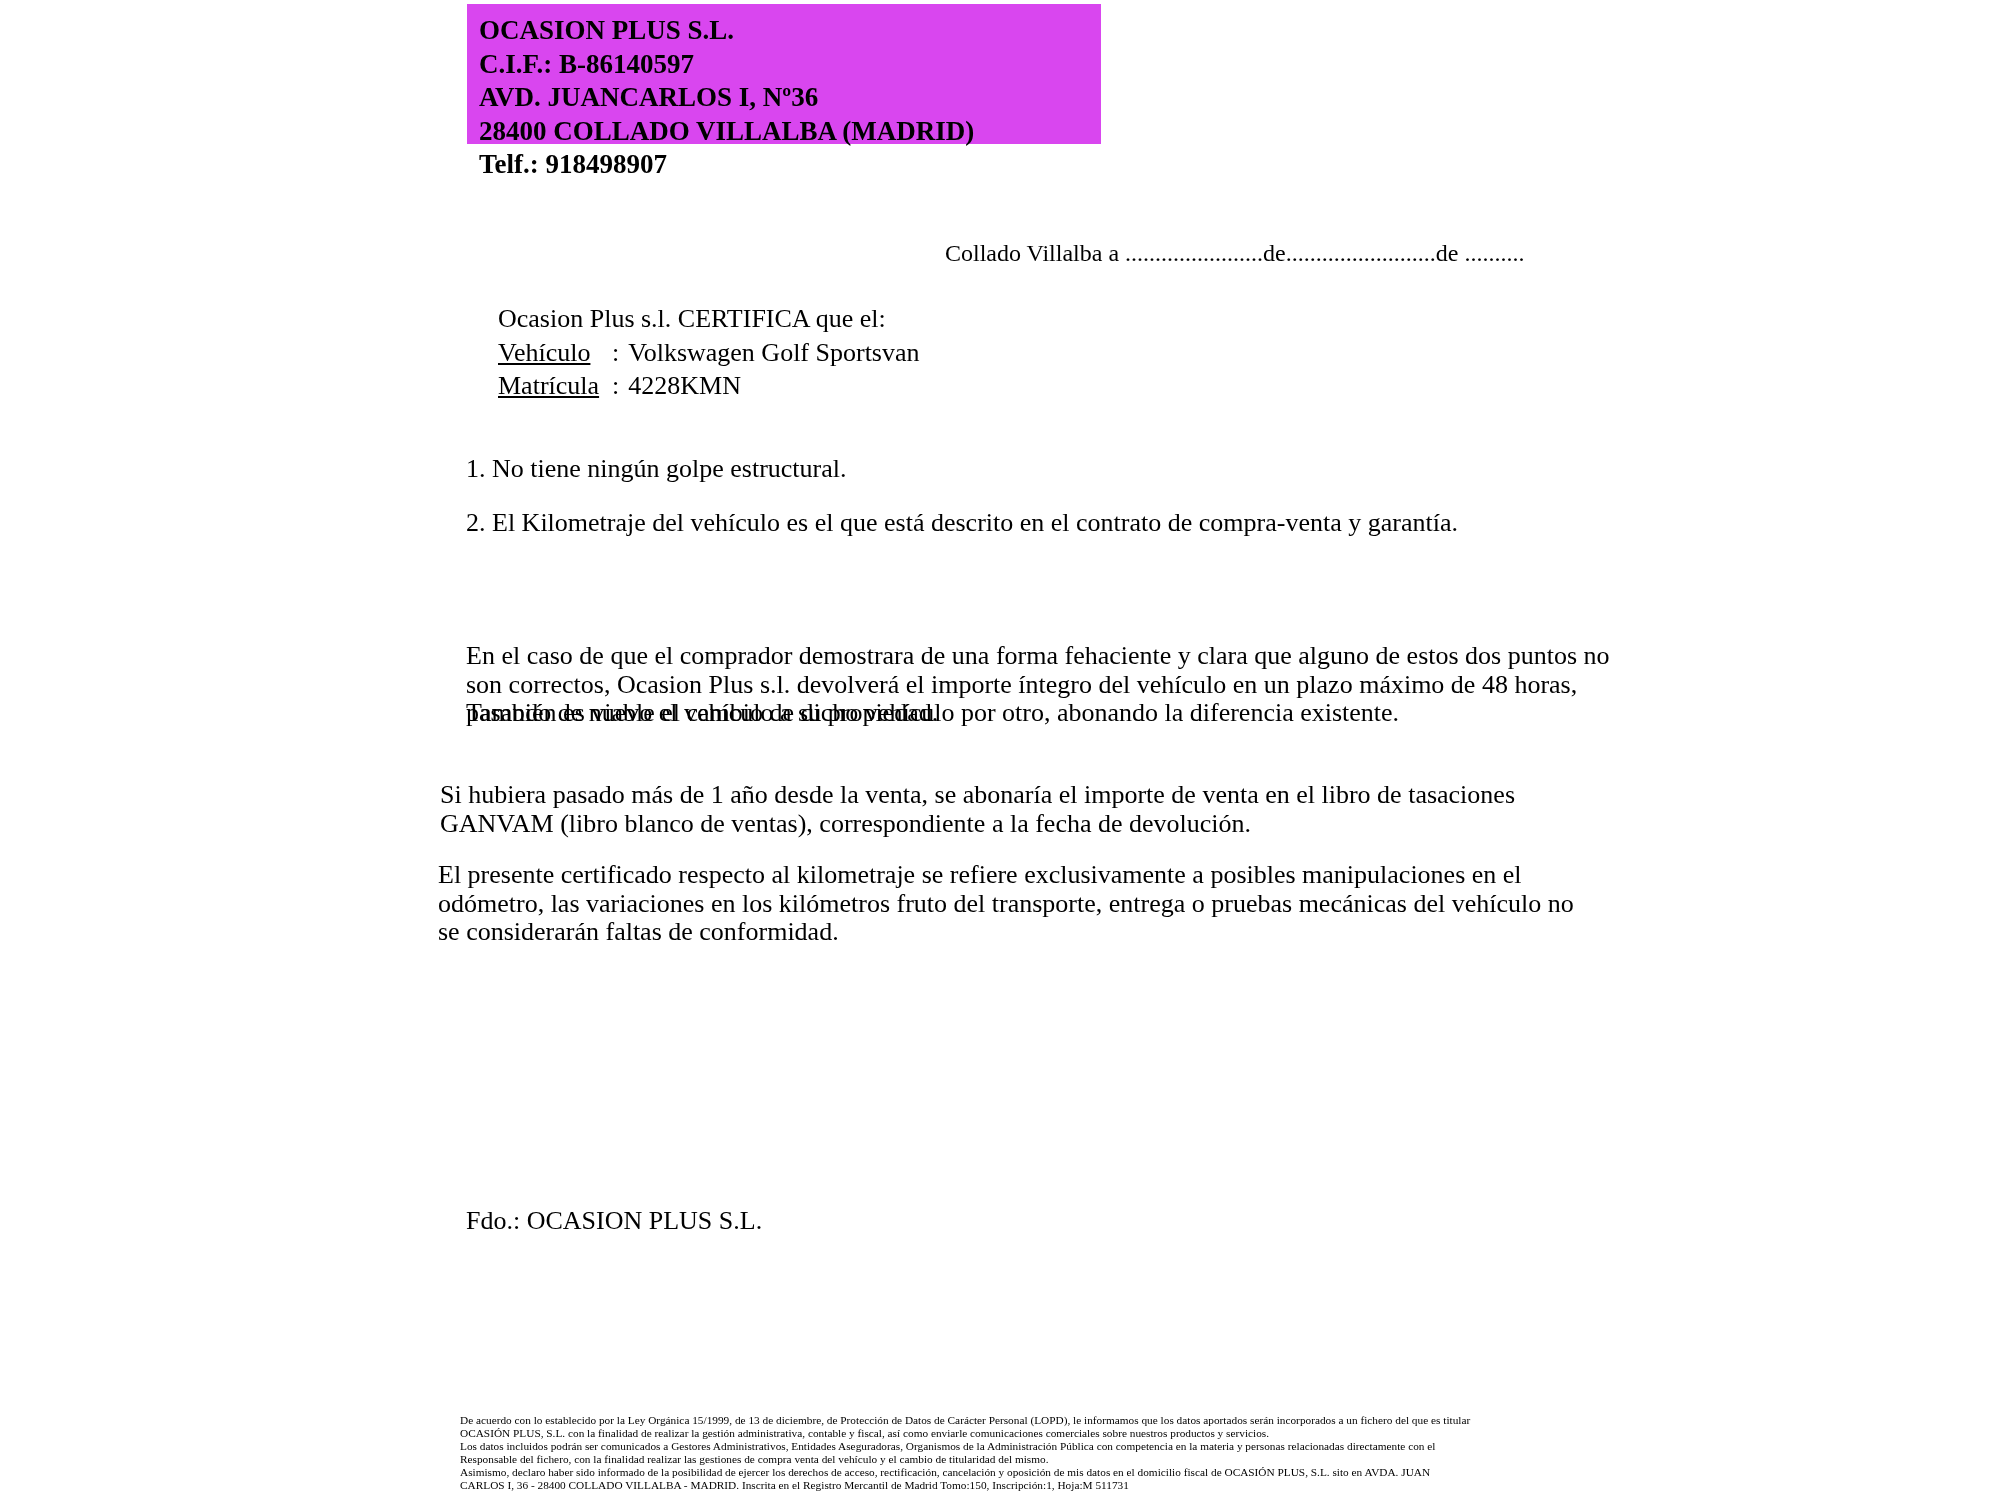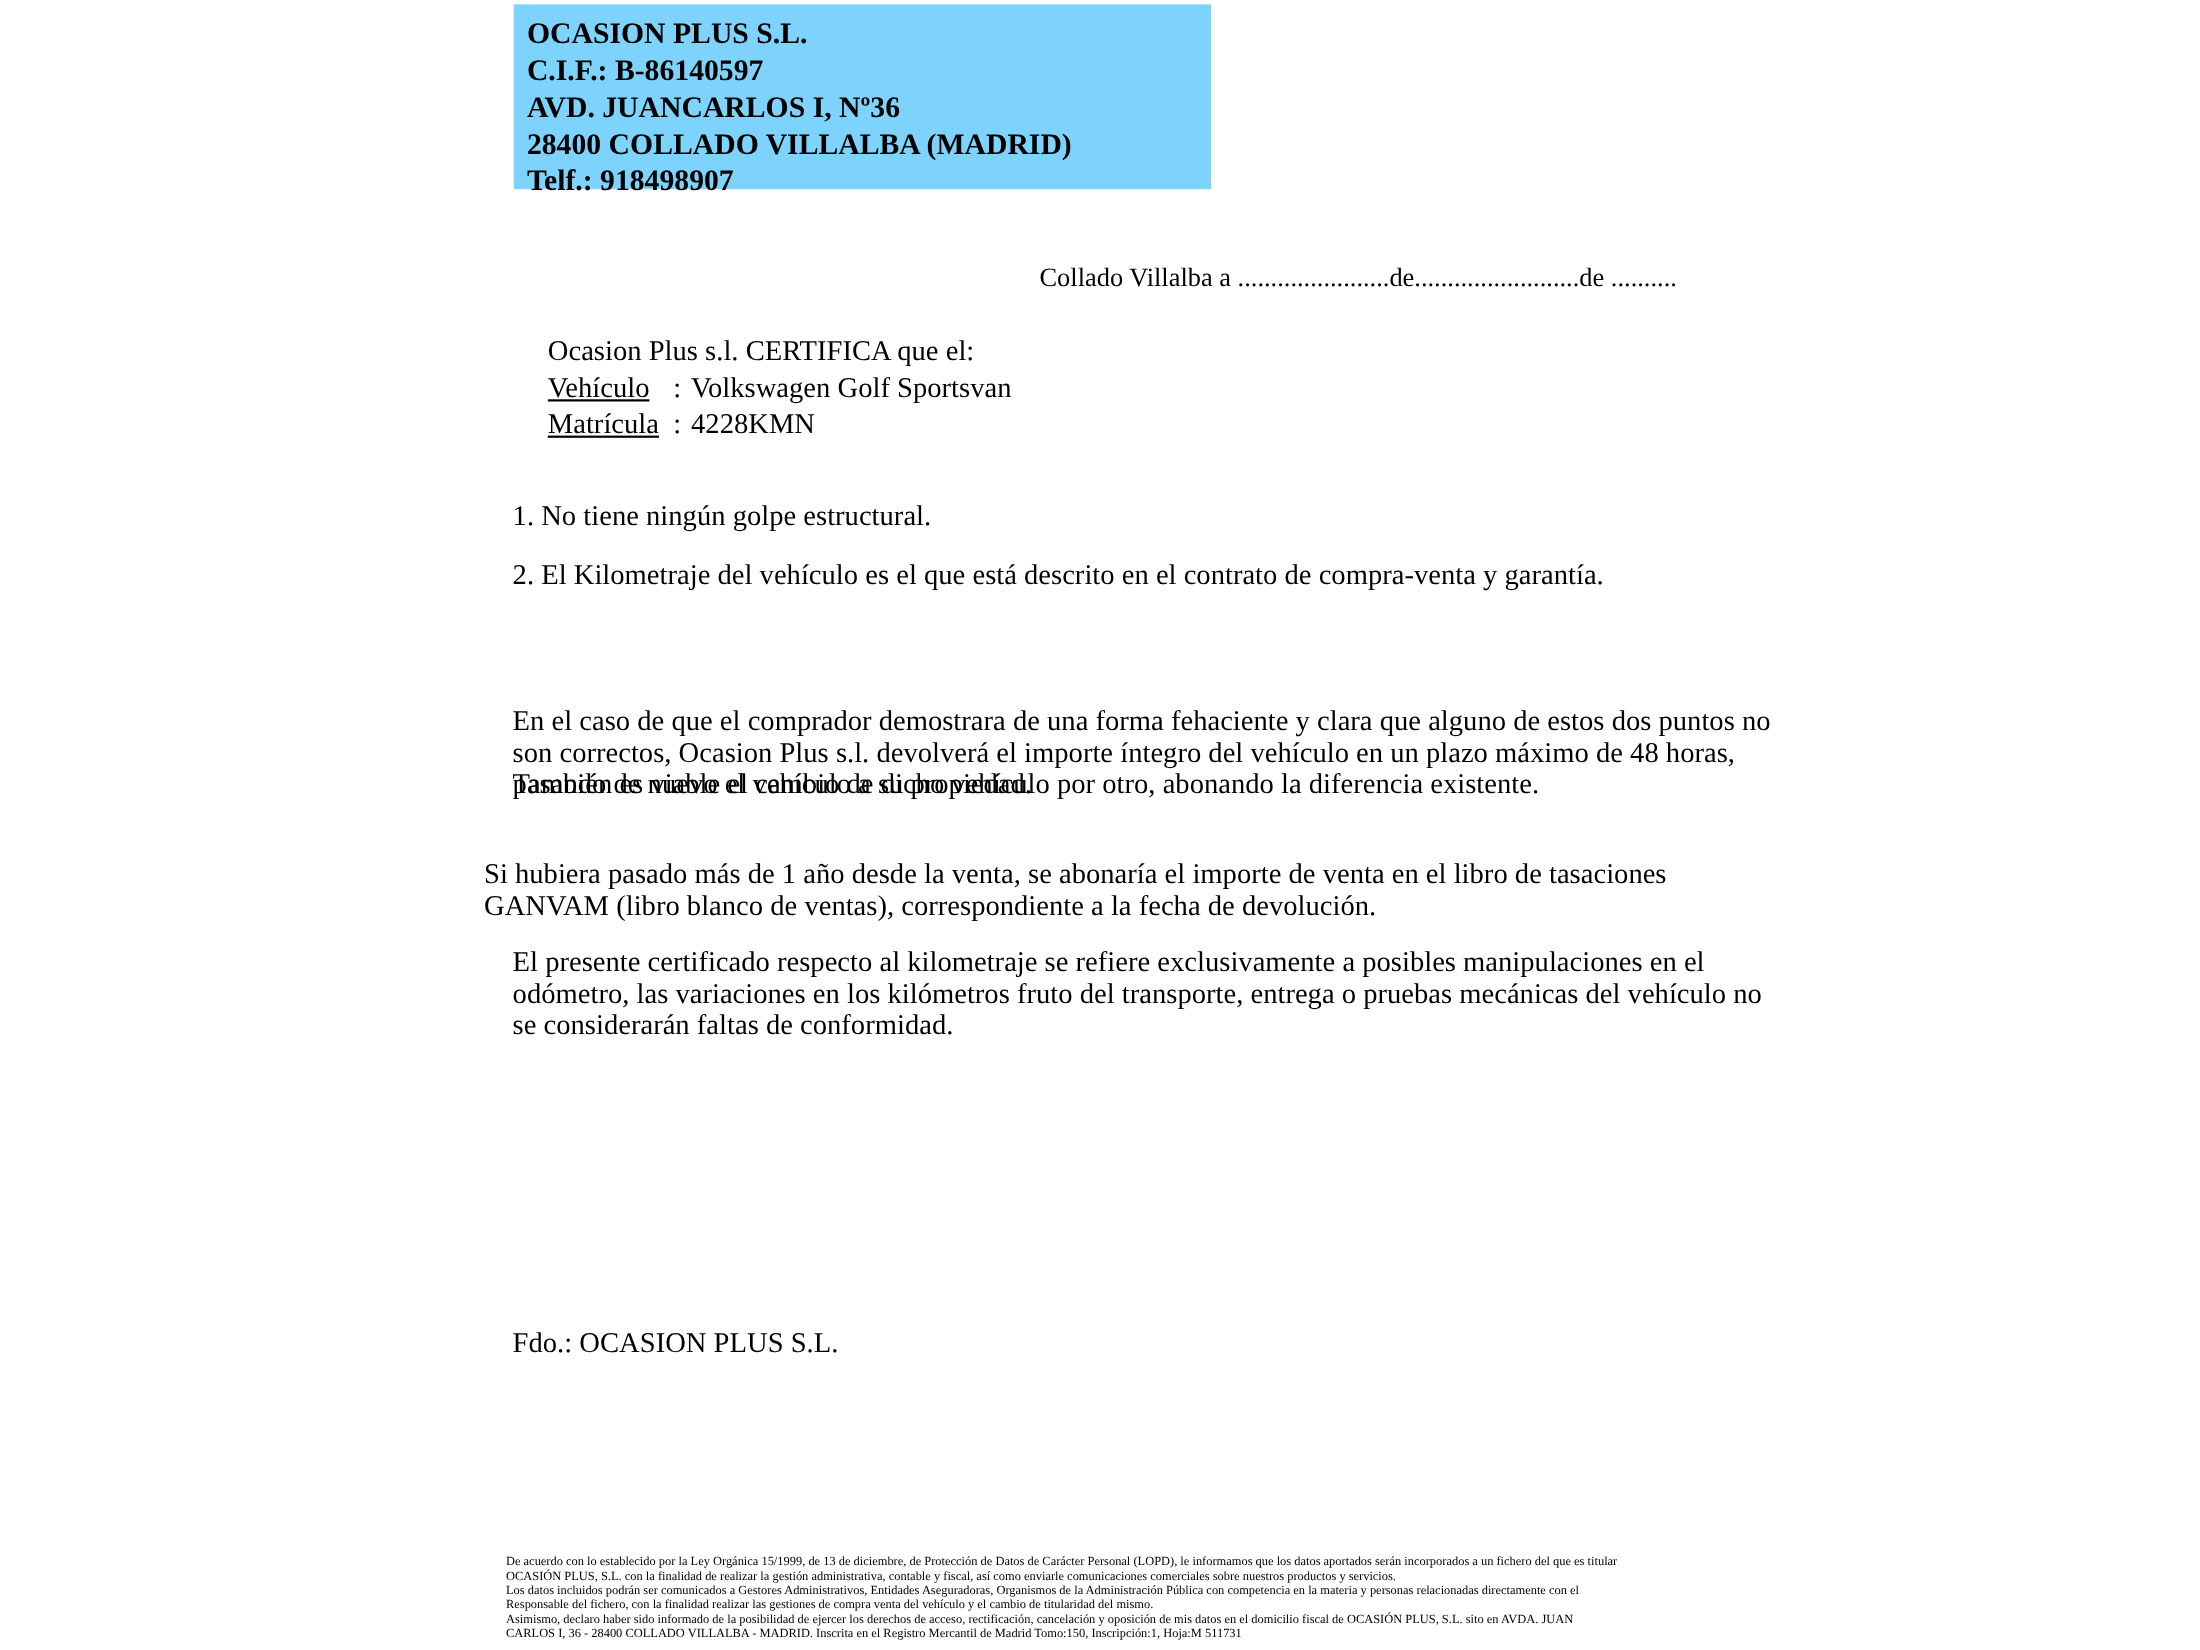--- a/index.html
+++ b/index.html
@@ -15,22 +15,22 @@
     color: #000000;
     overflow: hidden;
   }
   .abs { position: absolute; }
 
   
   .header-box {
     left: 467px;
     top: 4px;
     width: 634px;
-    height: 168px;
-    background: #7dd3fc;
+    height: 140px;
+    background: #d946ef;
     box-sizing: border-box;
     padding: 10px 0 0 12px;
     font-weight: bold;
     font-size: 27px;
     line-height: 33.5px;
     white-space: nowrap;
   }
 
   
   .date-line {
@@ -61,21 +61,21 @@
     font-size: 26px;
     line-height: 28.5px;
     white-space: pre-line;
     width: 1150px;
   }
   .point-1 { left: 466px; top: 455px; }
   .point-2 { left: 466px; top: 509px; }
   .para-1  { left: 466px; top: 619px; margin-top: 23px; }
   .para-2  { left: 466px; top: 699px; }
   .para-3  { left: 440px; top: 781px; }
-  .para-4  { left: 466px; top: 861px; }
+  .para-4  { left: 438px; top: 861px; }
 
   
   .signature {
     left: 466px;
     top: 1206px;
     font-size: 26px;
     white-space: nowrap;
   }
 
   

